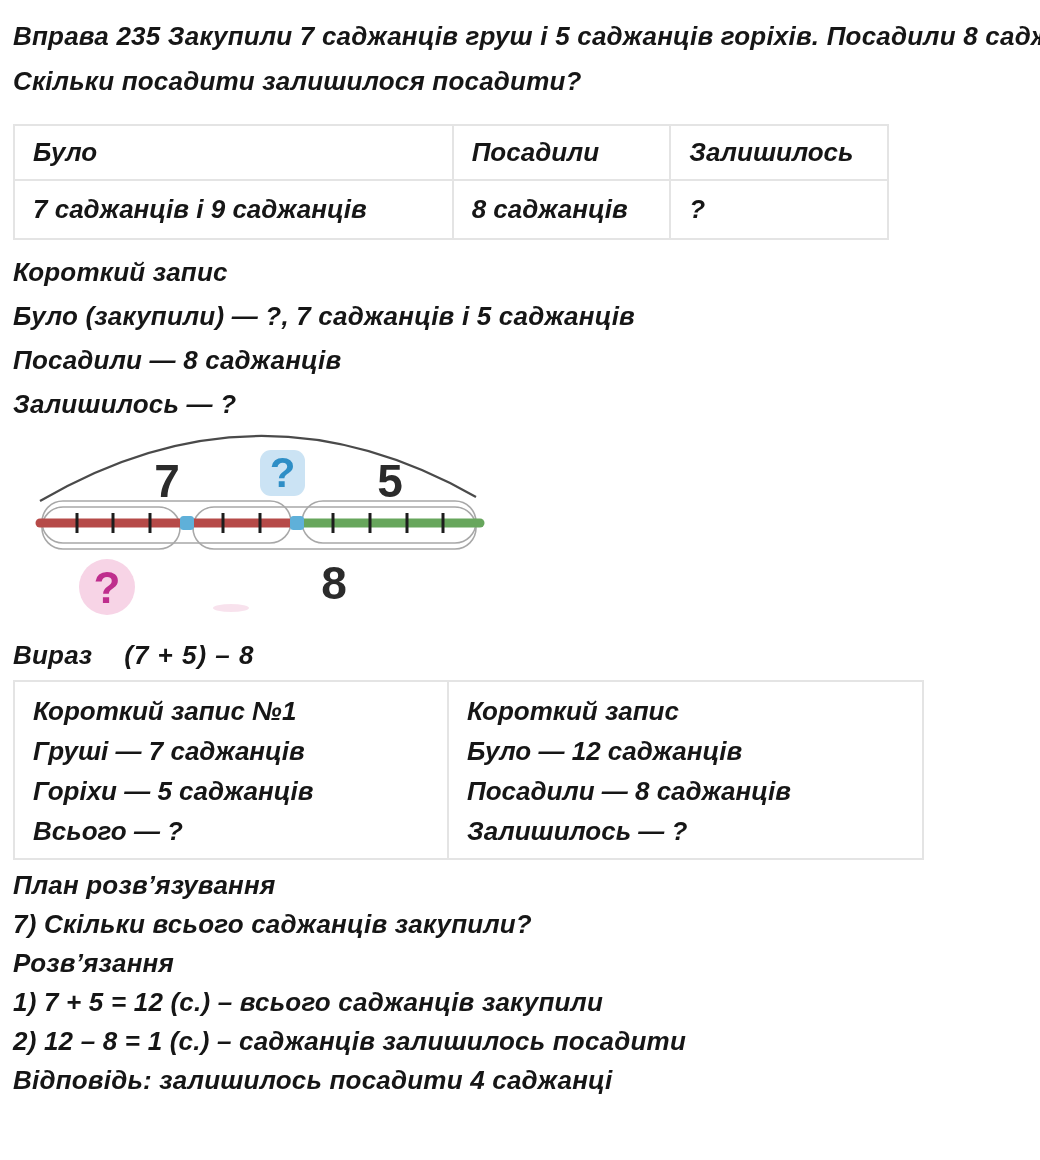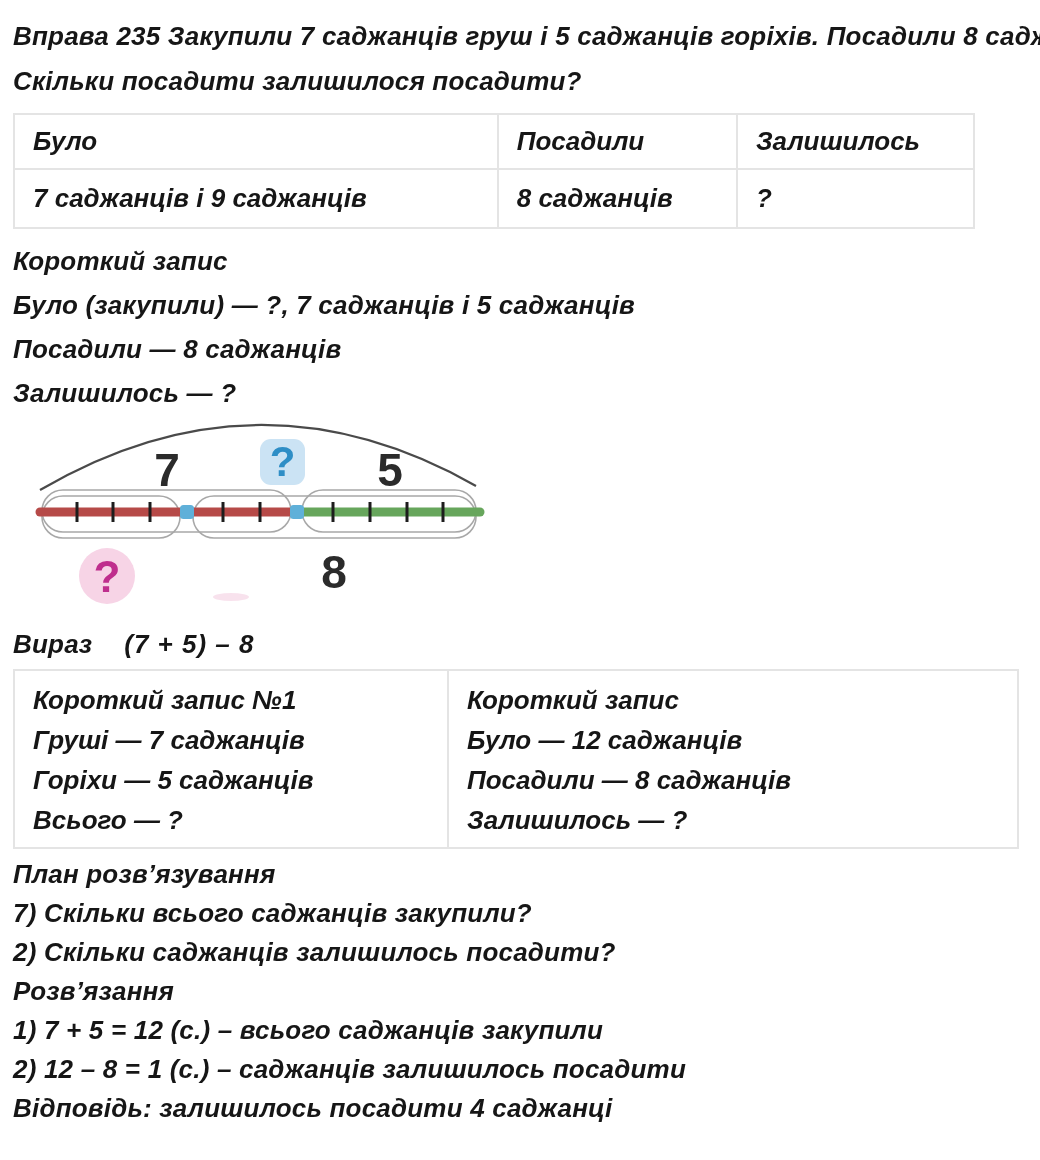--- a/index.html
+++ b/index.html
@@ -15,32 +15,32 @@
   .hl {
     font-style:italic; font-weight:700;
     font-size:26px; line-height:45px;
     letter-spacing:.2px; white-space:nowrap;
   }
   .mid .hl { line-height:44px; }
   .bottom .hl { line-height:39px; }
 
   
   table.tbl { border-collapse:collapse; background:#fff; }
-  table.t1 { width:962px; margin-top:9px; }
+  table.t1 { width:876px; margin-top:20px; }
   .tbl th, .tbl td {
     border:2px solid #e4e4e4; text-align:left; vertical-align:middle;
     font-style:italic; font-weight:700; font-size:26px;
     padding:0 6px 0 18px; white-space:nowrap;
   }
   .t1 th { height:55px; font-weight:700; }
   .t1 td { height:59px; }
   .t1 .c1 { width:457px; } .t1 .c2 { width:226px; } .t1 .c3 { width:224px; }
 
   
-  table.t2 { width:1006px; margin-top:2px; }
+  table.t2 { width:911px; margin-top:2px; }
   .t2 td { vertical-align:top; padding:9px 6px 7px 18px; }
   .t2 .cl { width:434px; }
   .t2 .cell-line {
     font-style:italic; font-weight:700; font-size:26px;
     line-height:40px; white-space:nowrap;
   }
 
   .expr { margin-top:8px; }
   .expr .val { margin-left:32px; letter-spacing:1px; }
 
@@ -141,20 +141,19 @@
           <div class="cell-line">Посадили — 8 саджанців</div>
           <div class="cell-line">Залишилось — ?</div>
         </td>
       </tr>
     </tbody>
   </table>
 
   <div class="bottom" style="margin-top:6px">
     <p class="hl">План розв’язування</p>
     <p class="hl">7) Скільки всього саджанців закупили?</p>
-    <p class="hl">2) Скільки саджанців залишилось посадити?</p>
     <p class="hl">Розв’язання</p>
     <p class="hl">1) 7 + 5 = 12 (с.) – всього саджанців закупили</p>
     <p class="hl">2) 12 – 8 = 1 (с.) – саджанців залишилось посадити</p>
     <p class="hl">Відповідь: залишилось посадити 4 саджанці</p>
   </div>
 
 </div>
 
 </body></html>

